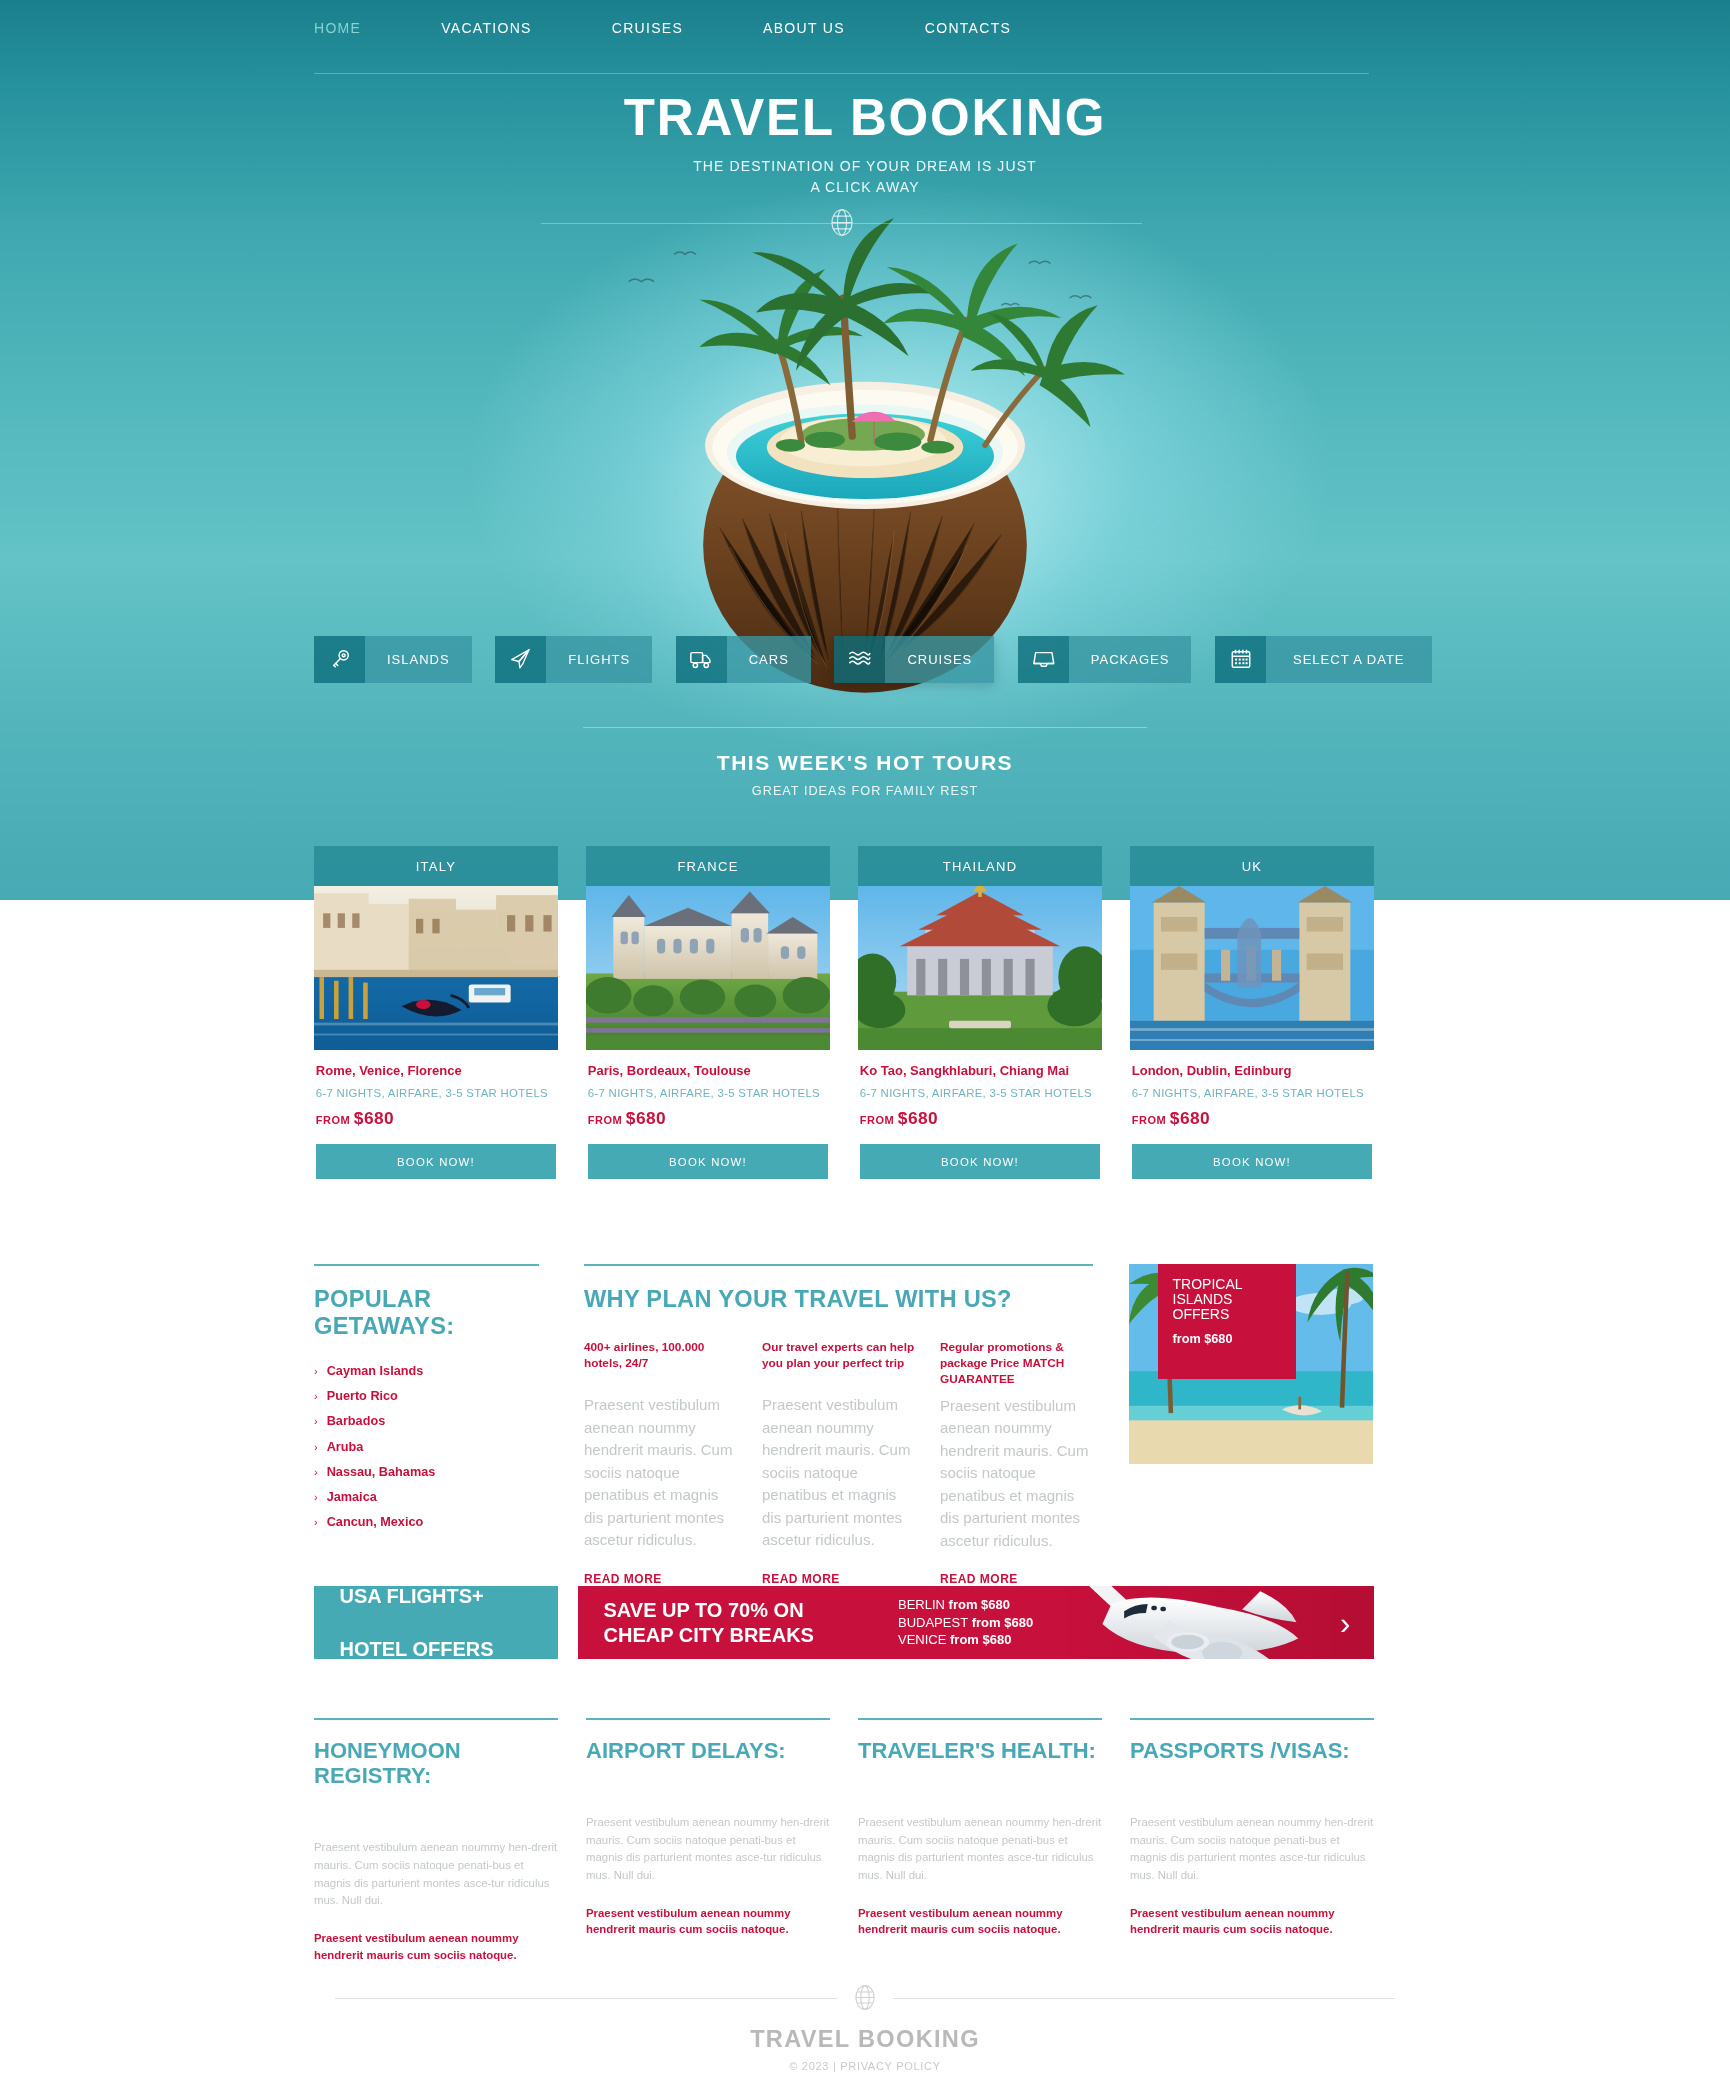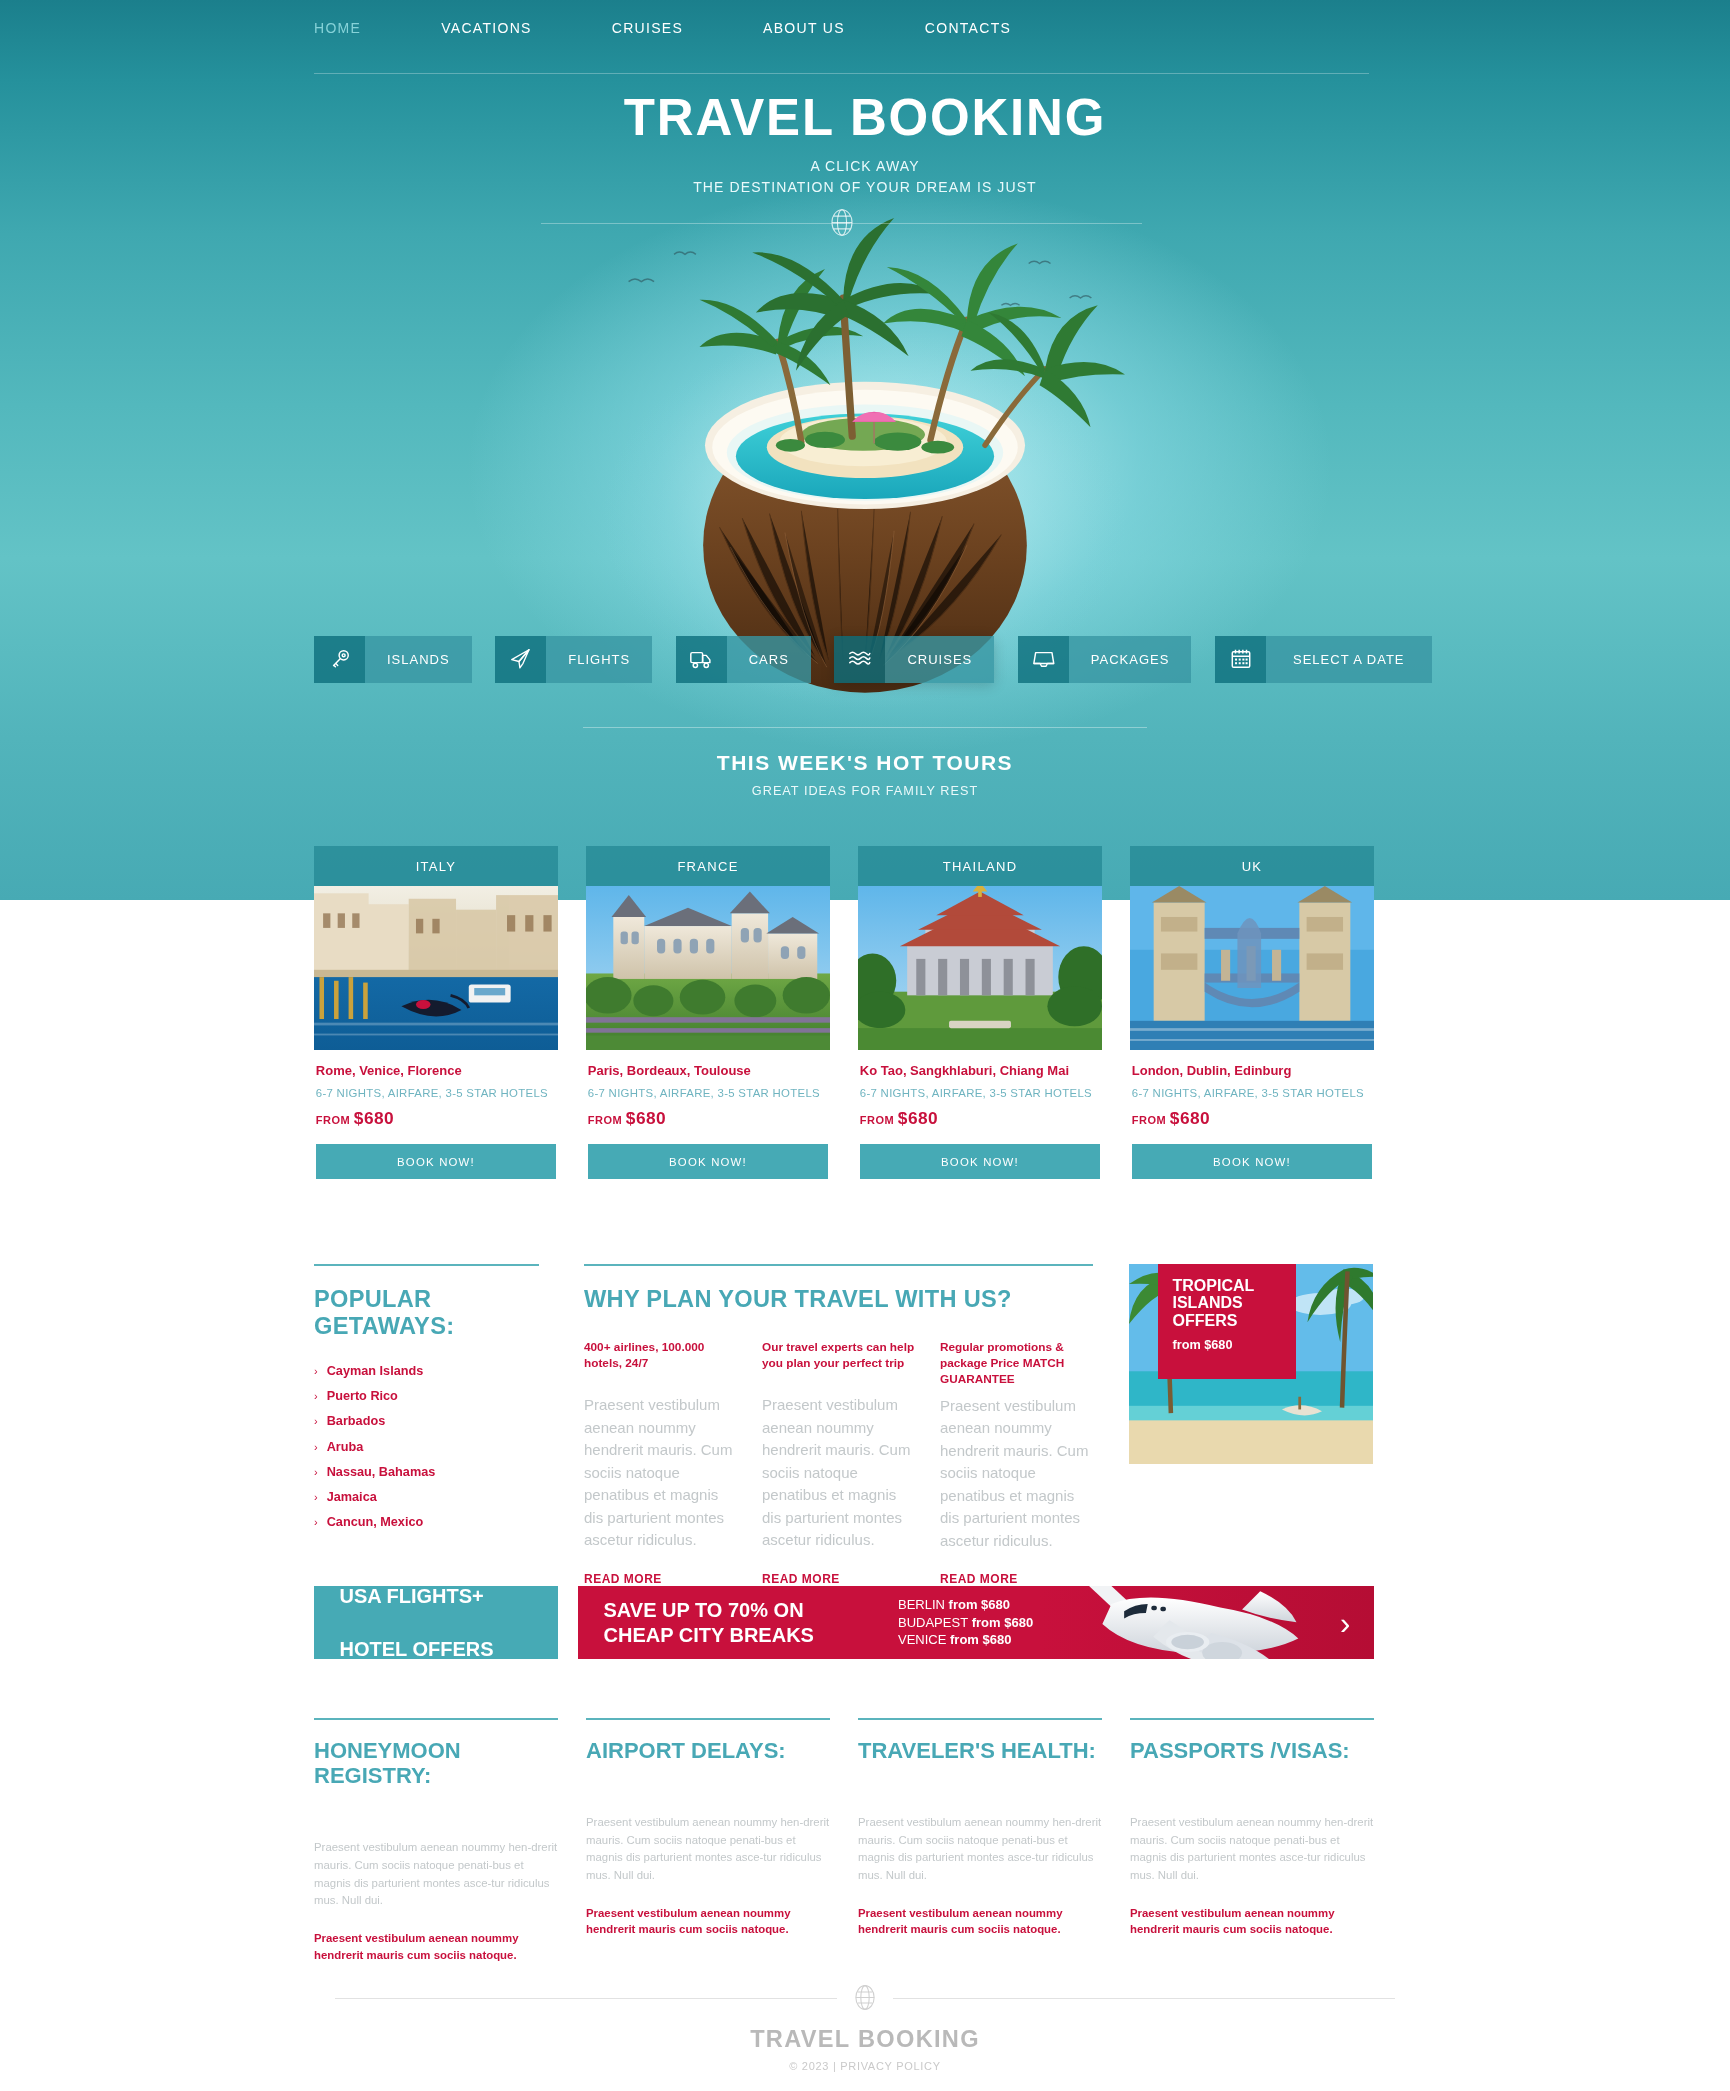--- a/index.html
+++ b/index.html
@@ -149,21 +149,21 @@
   .wcol .wt { color:#c8103c; font-size:11.8px; font-weight:bold; line-height:1.35; min-height:47px; }
   .wcol .wp { color:#c3c8ca; font-size:15px; line-height:1.5; margin-top:7.3px; }
   .wcol .rm { display:inline-block; margin-top:20px; color:#c8103c; font-size:12px; font-weight:bold; letter-spacing:0.5px; text-decoration:none; border-bottom:0.9px solid #c8103c; padding-bottom:10px;}
 
   .promo-box { position:relative; width:244px; height:200px; overflow:hidden; }
   .promo-sky { position:absolute; inset:0; background:linear-gradient(180deg,#5ab4e8 0%, #8ecfee 48%, #cfe8e0 62%, #e6d6b0 80%, #ddc89c 100%); }
   .promo-red {
     position:absolute; left:29px; top:0; width:138px; height:115px;
     background:#c8103c; color:#fff; padding:12.7px 0 0 14.5px; z-index:3;
   }
-  .promo-red .pt { font-size:16px; font-weight:bold; line-height:1.1; }
+  .promo-red .pt { font-size:14px; font-weight:normal; line-height:1.1; }
   .promo-red .pf { font-size:12.7px; font-weight:bold; margin-top:9px; }
 
   
   .bstrip { position:absolute; left:314px; top:1586px; width:1060px; height:73px; display:flex; z-index:6; }
   .bteal {
     width:244px; background:#46aab5; color:#fff;
     display:flex; flex-direction:column; justify-content:center;
     padding-left:25.5px; font-size:20px; font-weight:bold; line-height:1.2;gap:29px;
   }
   .bred {
@@ -252,22 +252,22 @@
     <a href="#">CRUISES</a>
     <a href="#">ABOUT US</a>
     <a href="#">CONTACTS</a>
   </nav>
 
   <div class="hero-rule"></div>
 
   <div class="brand">
     <h1>TRAVEL BOOKING</h1>
     <div class="tag">
+      <div>THE DESTINATION OF YOUR DREAM IS JUST</div>
       <div>A CLICK AWAY</div>
-      <div>THE DESTINATION OF YOUR DREAM IS JUST</div>
     </div>
   </div>
 
   <div class="globe-divider">
     <div class="ln l"></div>
     <div class="ln r"></div>
     <svg class="gl" viewBox="0 0 34 34">
       <ellipse cx="17" cy="17" rx="11" ry="14" fill="none" stroke="rgba(255,255,255,0.75)" stroke-width="1.2"></ellipse>
       <ellipse cx="17" cy="17" rx="5" ry="14" fill="none" stroke="rgba(255,255,255,0.75)" stroke-width="1.2"></ellipse>
       <line x1="6" y1="17" x2="28" y2="17" stroke="rgba(255,255,255,0.75)" stroke-width="1.2"></line>

